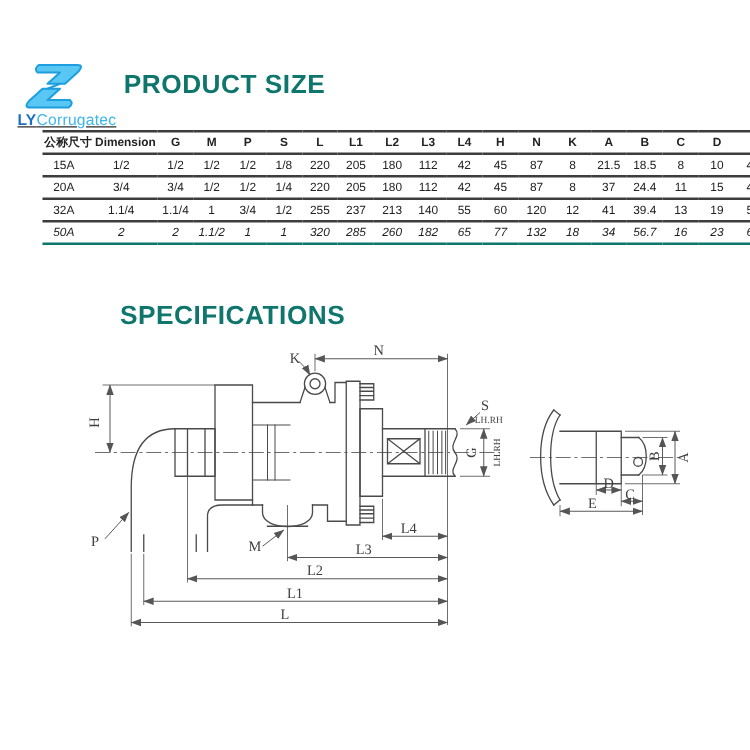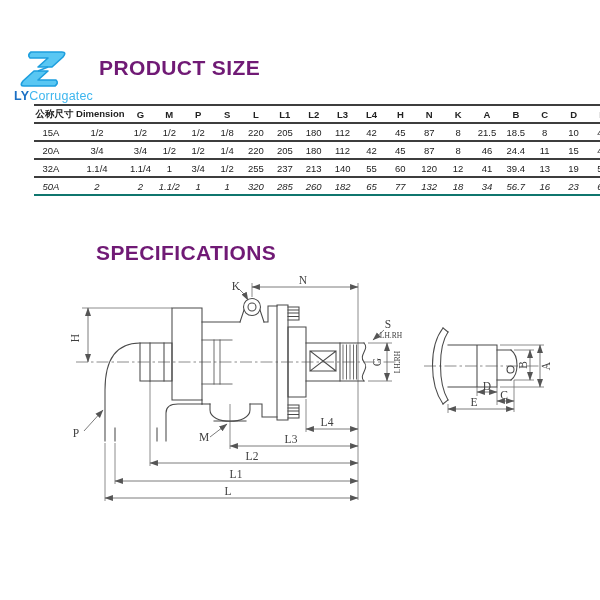--- a/index.html
+++ b/index.html
@@ -3,25 +3,25 @@
 <meta charset="utf-8">
 <style>
   html,body{margin:0;padding:0;}
   body{
     width:600px;height:600px;position:relative;background:#ffffff;
     font-family:"Liberation Sans", sans-serif;color:#2c2c2c;overflow:hidden;
   }
   
   .logo{position:absolute;left:14px;top:50px;width:80px;}
   .logo-mark{display:block;}
-  .logo-text{font-size:12.5px;letter-spacing:.2px;white-space:nowrap;margin-top:1px;}
+  .logo-text{font-size:12.5px;letter-spacing:.2px;white-space:nowrap;margin-top:1px;text-decoration:underline;}
   .logo-text .b1{color:#1a6fc4;font-weight:bold;}
   .logo-text .b2{color:#3eb6ee;}
   .h-title{
-    position:absolute;font-size:21px;font-weight:600;color:#701a75;letter-spacing:.4px;
+    position:absolute;font-size:21px;font-weight:600;color:#0f766e;letter-spacing:.4px;
   }
   #title-product{left:99px;top:56px;}
   #title-spec{left:96px;top:241px;}
   
   .tbl-wrap{position:absolute;left:10px;top:104px;width:583px;}
   table{border-collapse:collapse;table-layout:fixed;width:100%;
         font-size:9.5px;color:#222;border-top:2px solid #3d3d3d;border-bottom:2px solid #0f766e;margin-left:24px;}
   th,td{height:16px;padding:0 1px;text-align:center;font-weight:normal;white-space:nowrap;overflow:hidden;}
   thead tr{border-bottom:2px solid #3d3d3d;}
   tbody tr{border-bottom:2px solid #3d3d3d;}
@@ -130,21 +130,21 @@
           <td>1/2</td>
           <td>1/4</td>
           <td>220</td>
           <td>205</td>
           <td>180</td>
           <td>112</td>
           <td>42</td>
           <td>45</td>
           <td>87</td>
           <td>8</td>
-          <td>46</td>
+          <td>37</td>
           <td>24.4</td>
           <td>11</td>
           <td>15</td>
           <td>43</td>
         </tr>
         <tr>
           <td>32A</td>
           <td>1.1/4</td>
           <td>1.1/4</td>
           <td>1</td>

